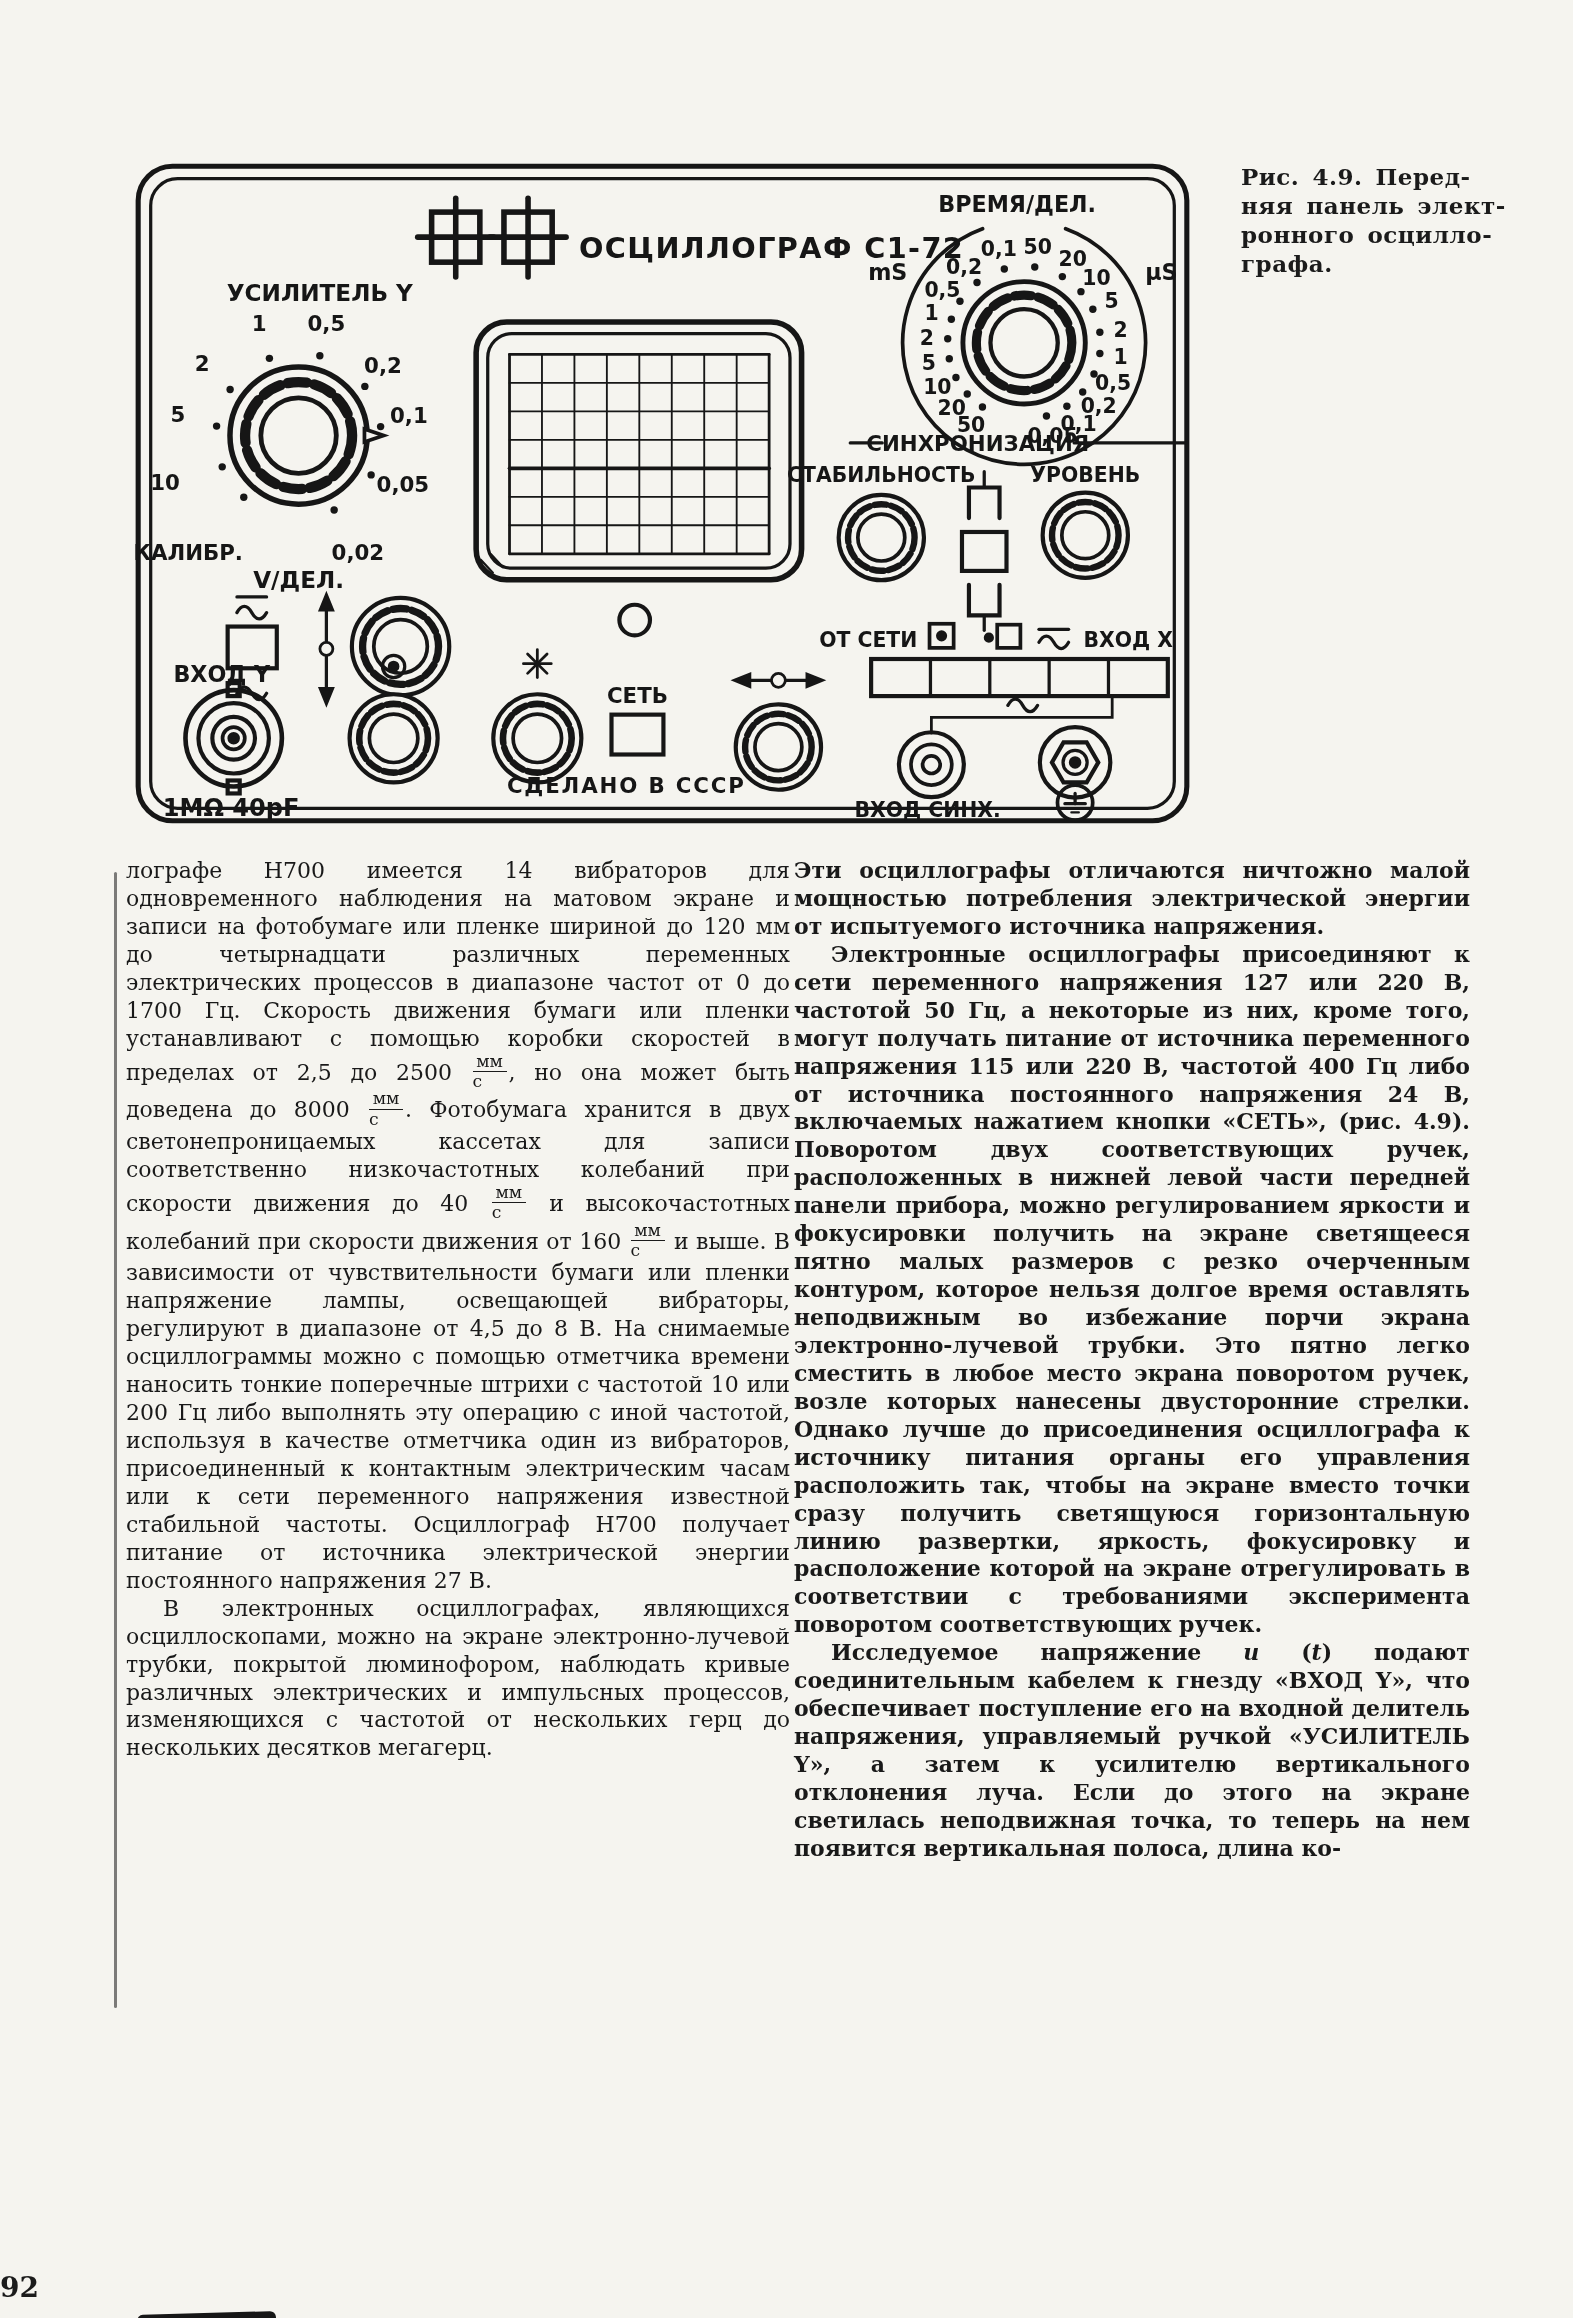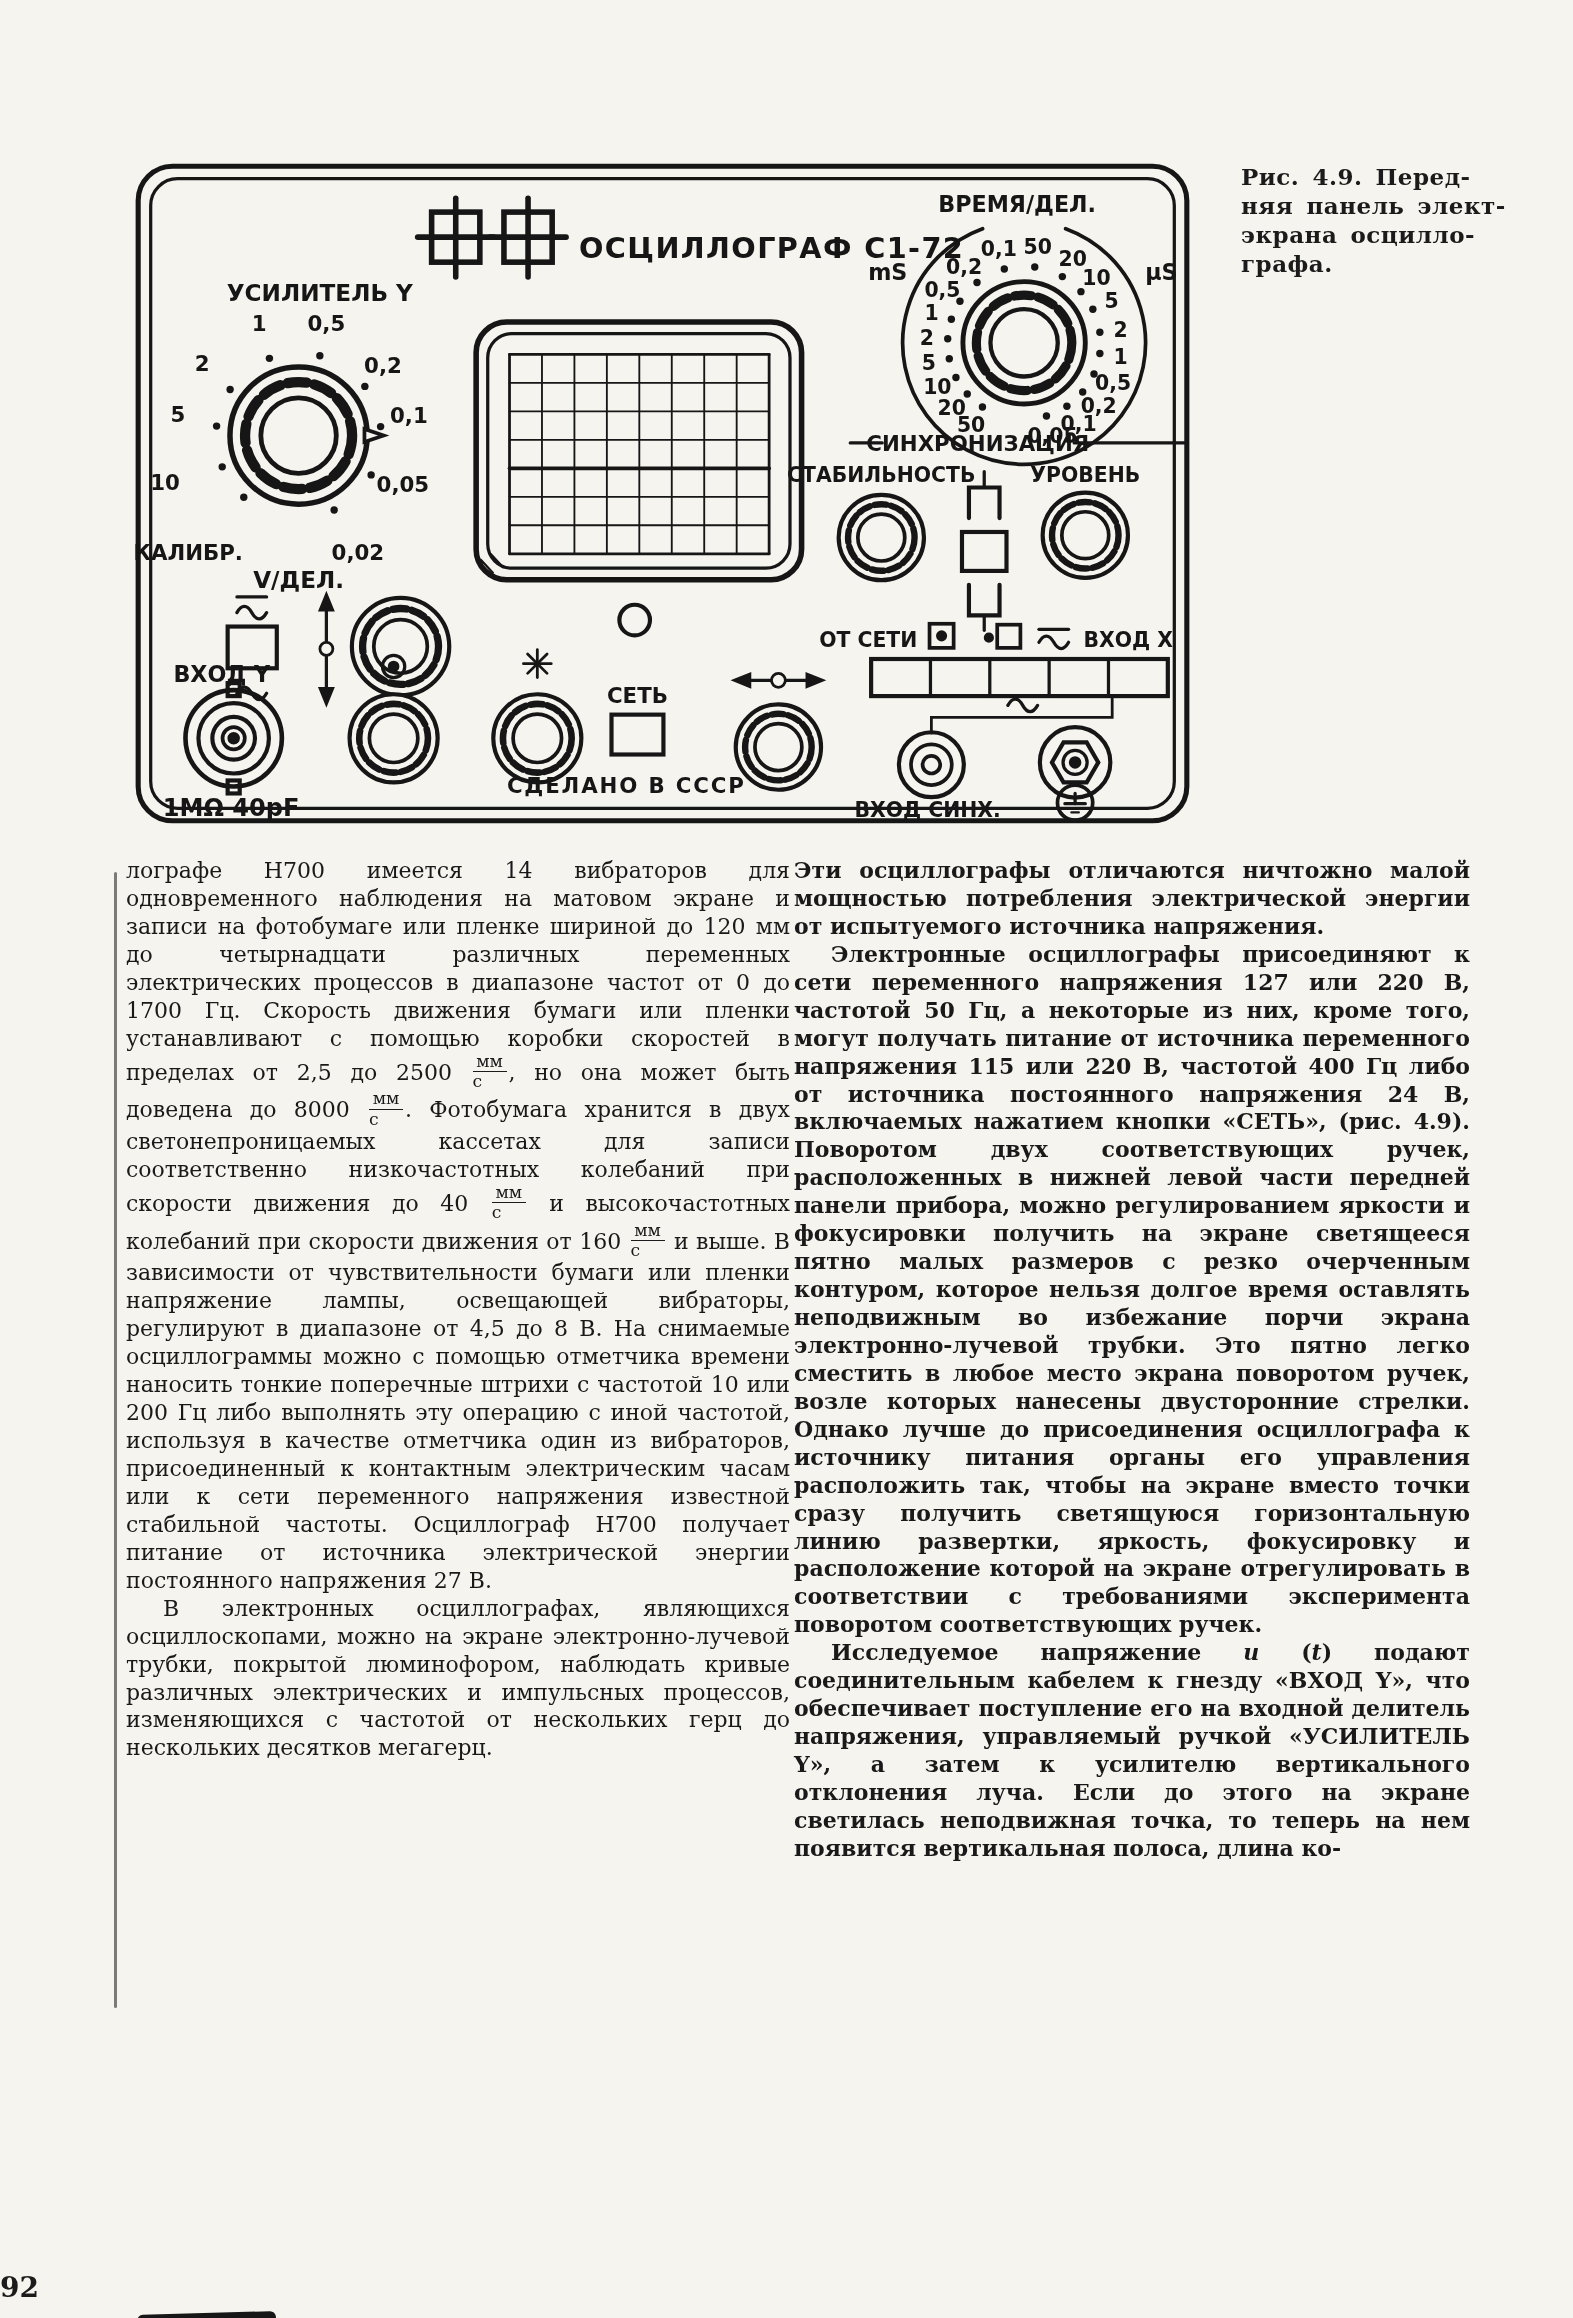--- a/index.html
+++ b/index.html
@@ -294,21 +294,21 @@
       <line x1="2030" y1="1362" x2="2030" y2="1384"></line>
       <line x1="2008" y1="1384" x2="2052" y2="1384"></line>
       <line x1="2015" y1="1394" x2="2045" y2="1394" stroke-width="6"></line>
       <line x1="2022" y1="1403" x2="2038" y2="1403" stroke-width="5"></line>
     </g>
   </svg>
 
   <div class="caption" id="caption">
       <div>Рис. 4.9. Перед-</div>
       <div>няя панель элект-</div>
-      <div>экрана осцилло-</div>
+      <div>ронного осцилло-</div>
       <div>графа.</div>
     </div>
 </div>
 
 <div class="col" id="col-left">
     <p class="p">лографе Н700 имеется 14 вибраторов для одновременного наблюдения на матовом экране и записи на фотобумаге или пленке шириной до 120 мм до четырнадцати различных переменных электрических процессов в диапазоне частот от 0 до 1700 Гц. Скорость движения бумаги или пленки устанавливают с помощью коробки скоростей в пределах от 2,5 до 2500 <span class="frac"><span class="top">мм</span><span class="bot">с</span></span>, но она может быть доведена до 8000 <span class="frac"><span class="top">мм</span><span class="bot">с</span></span>. Фотобумага хранится в двух светонепроницаемых кассетах для записи соответственно низкочастотных колебаний при скорости движения до 40 <span class="frac"><span class="top">мм</span><span class="bot">с</span></span> и высокочастотных колебаний при скорости движения от 160 <span class="frac"><span class="top">мм</span><span class="bot">с</span></span> и выше. В зависимости от чувствительности бумаги или пленки напряжение лампы, освещающей вибраторы, регулируют в диапазоне от 4,5 до 8 В. На снимаемые осциллограммы можно с помощью отметчика времени наносить тонкие поперечные штрихи с частотой 10 или 200 Гц либо выполнять эту операцию с иной частотой, используя в качестве отметчика один из вибраторов, присоединенный к контактным электрическим часам или к сети переменного напряжения известной стабильной частоты. Осциллограф Н700 получает питание от источника электрической энергии постоянного напряжения 27 В.</p>
     <p class="p indent">В электронных осциллографах, являющихся осциллоскопами, можно на экране электронно-лучевой трубки, покрытой люминофором, наблюдать кривые различных электрических и импульсных процессов, изменяющихся с частотой от нескольких герц до нескольких десятков мегагерц.</p>
   </div>
 <div class="col" id="col-right">
     <p class="p">Эти осциллографы отличаются ничтожно малой мощностью потребления электрической энергии от испытуемого источника напряжения.</p>

